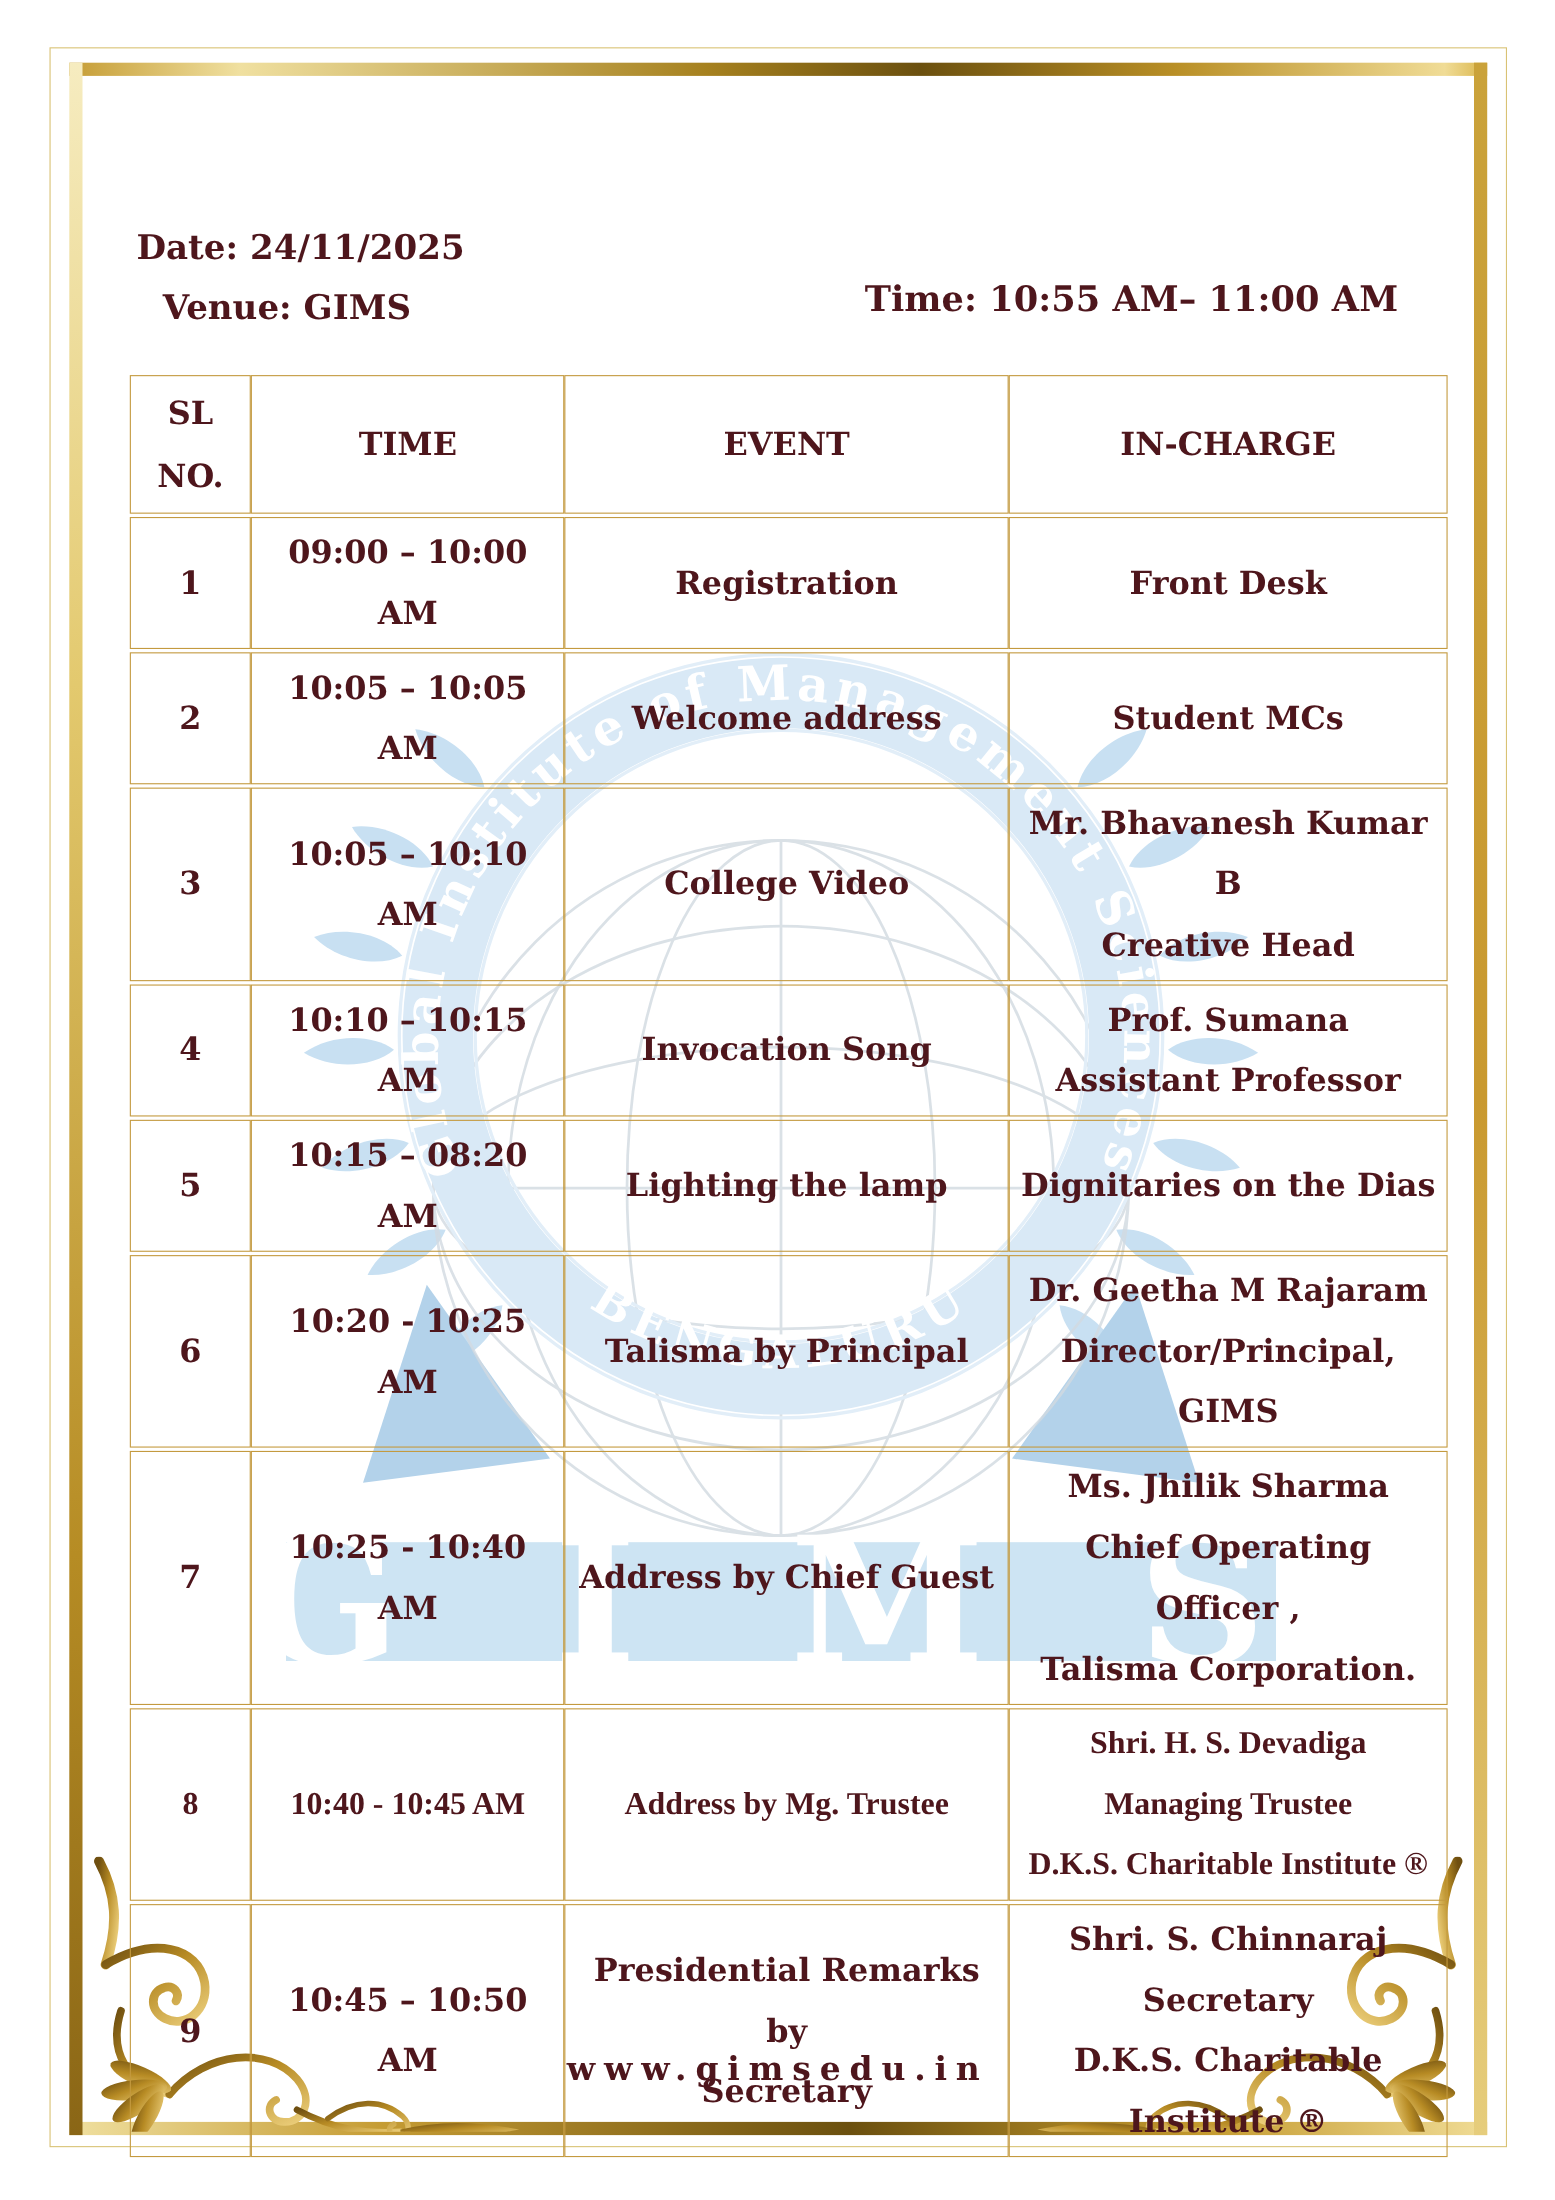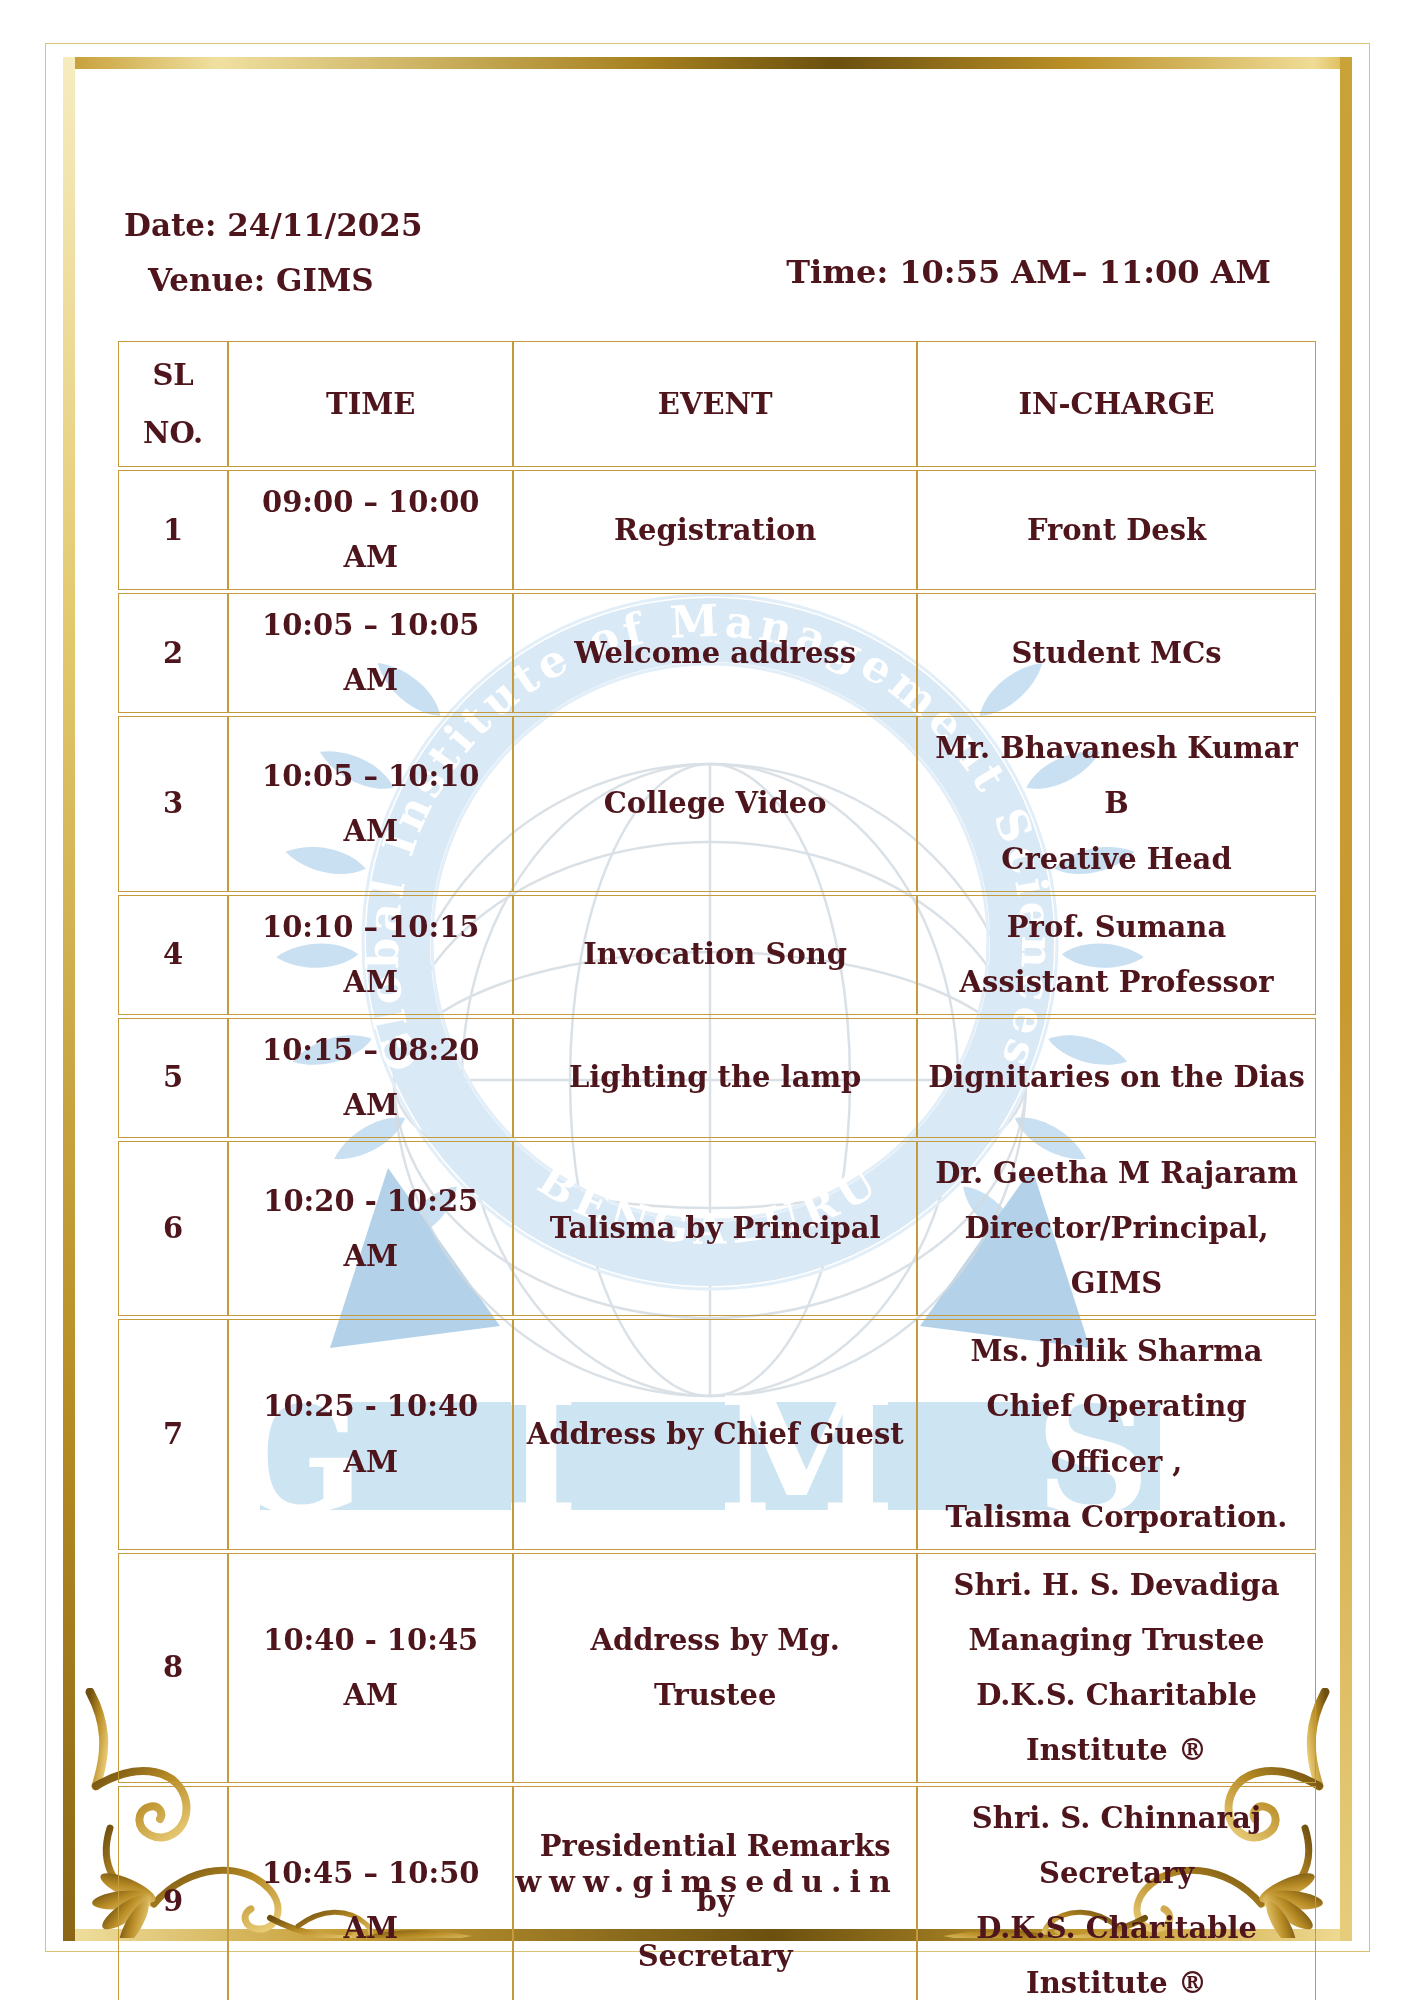--- a/index.html
+++ b/index.html
@@ -69,21 +69,21 @@
   }
   .schedule th{font-size:29px;height:112px;line-height:2.0;}
   .schedule td{font-size:29px;}
   .schedule tbody tr:nth-child(1) td{height:78px;}
   .schedule tbody tr:nth-child(2) td{height:78px;}
   .schedule tbody tr:nth-child(3) td{height:100px;}
   .schedule tbody tr:nth-child(4) td{height:104px;}
   .schedule tbody tr:nth-child(5) td{height:78px;}
   .schedule tbody tr:nth-child(6) td{height:112px;}
   .schedule tbody tr:nth-child(7) td{height:150px;}
-  .schedule tbody tr:nth-child(8) td{height:150px;}
+  .schedule tbody tr:nth-child(8) td{height:150px;font-family:Liberation Serif, serif;}
   .schedule tbody tr:nth-child(9) td{height:150px;}
   .schedule tbody tr:nth-child(10) td{height:78px;}
   .schedule tbody tr:nth-child(11) td{height:80px;}
 
   
   .footer-url{
     position:absolute;left:0;right:0;top:1848px;text-align:center;z-index:2;
     font-size:30px;font-weight:bold;letter-spacing:8px;color:#4e161c;margin-top:16px;
   }
 </style>

